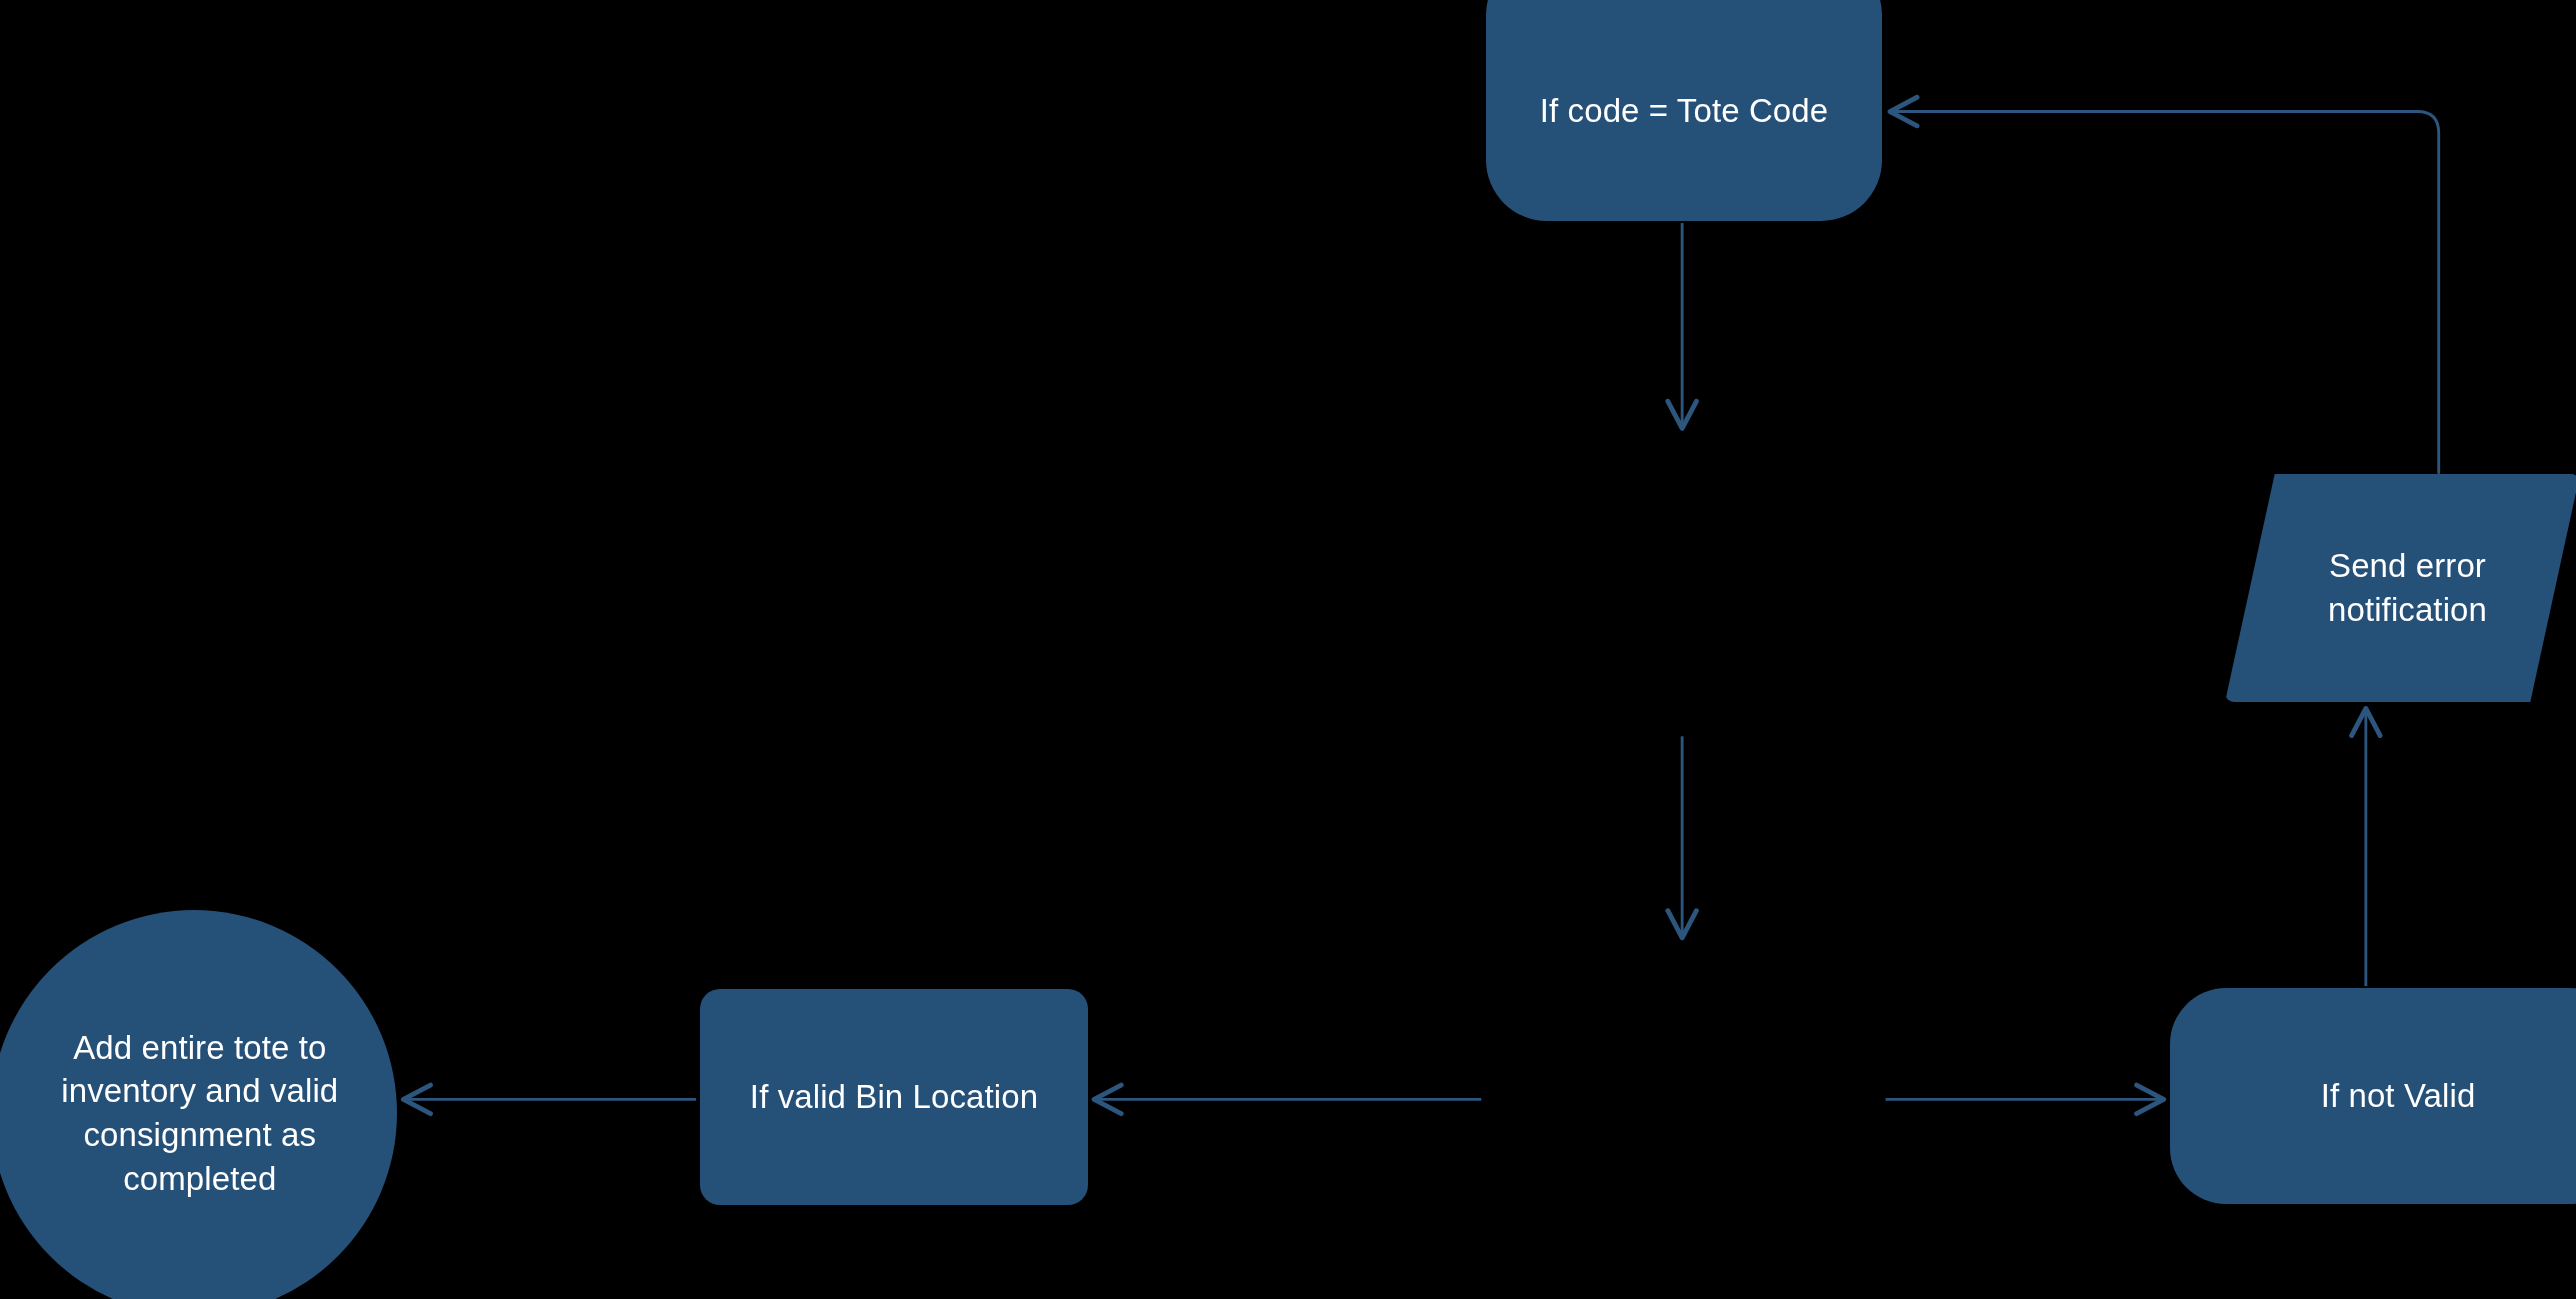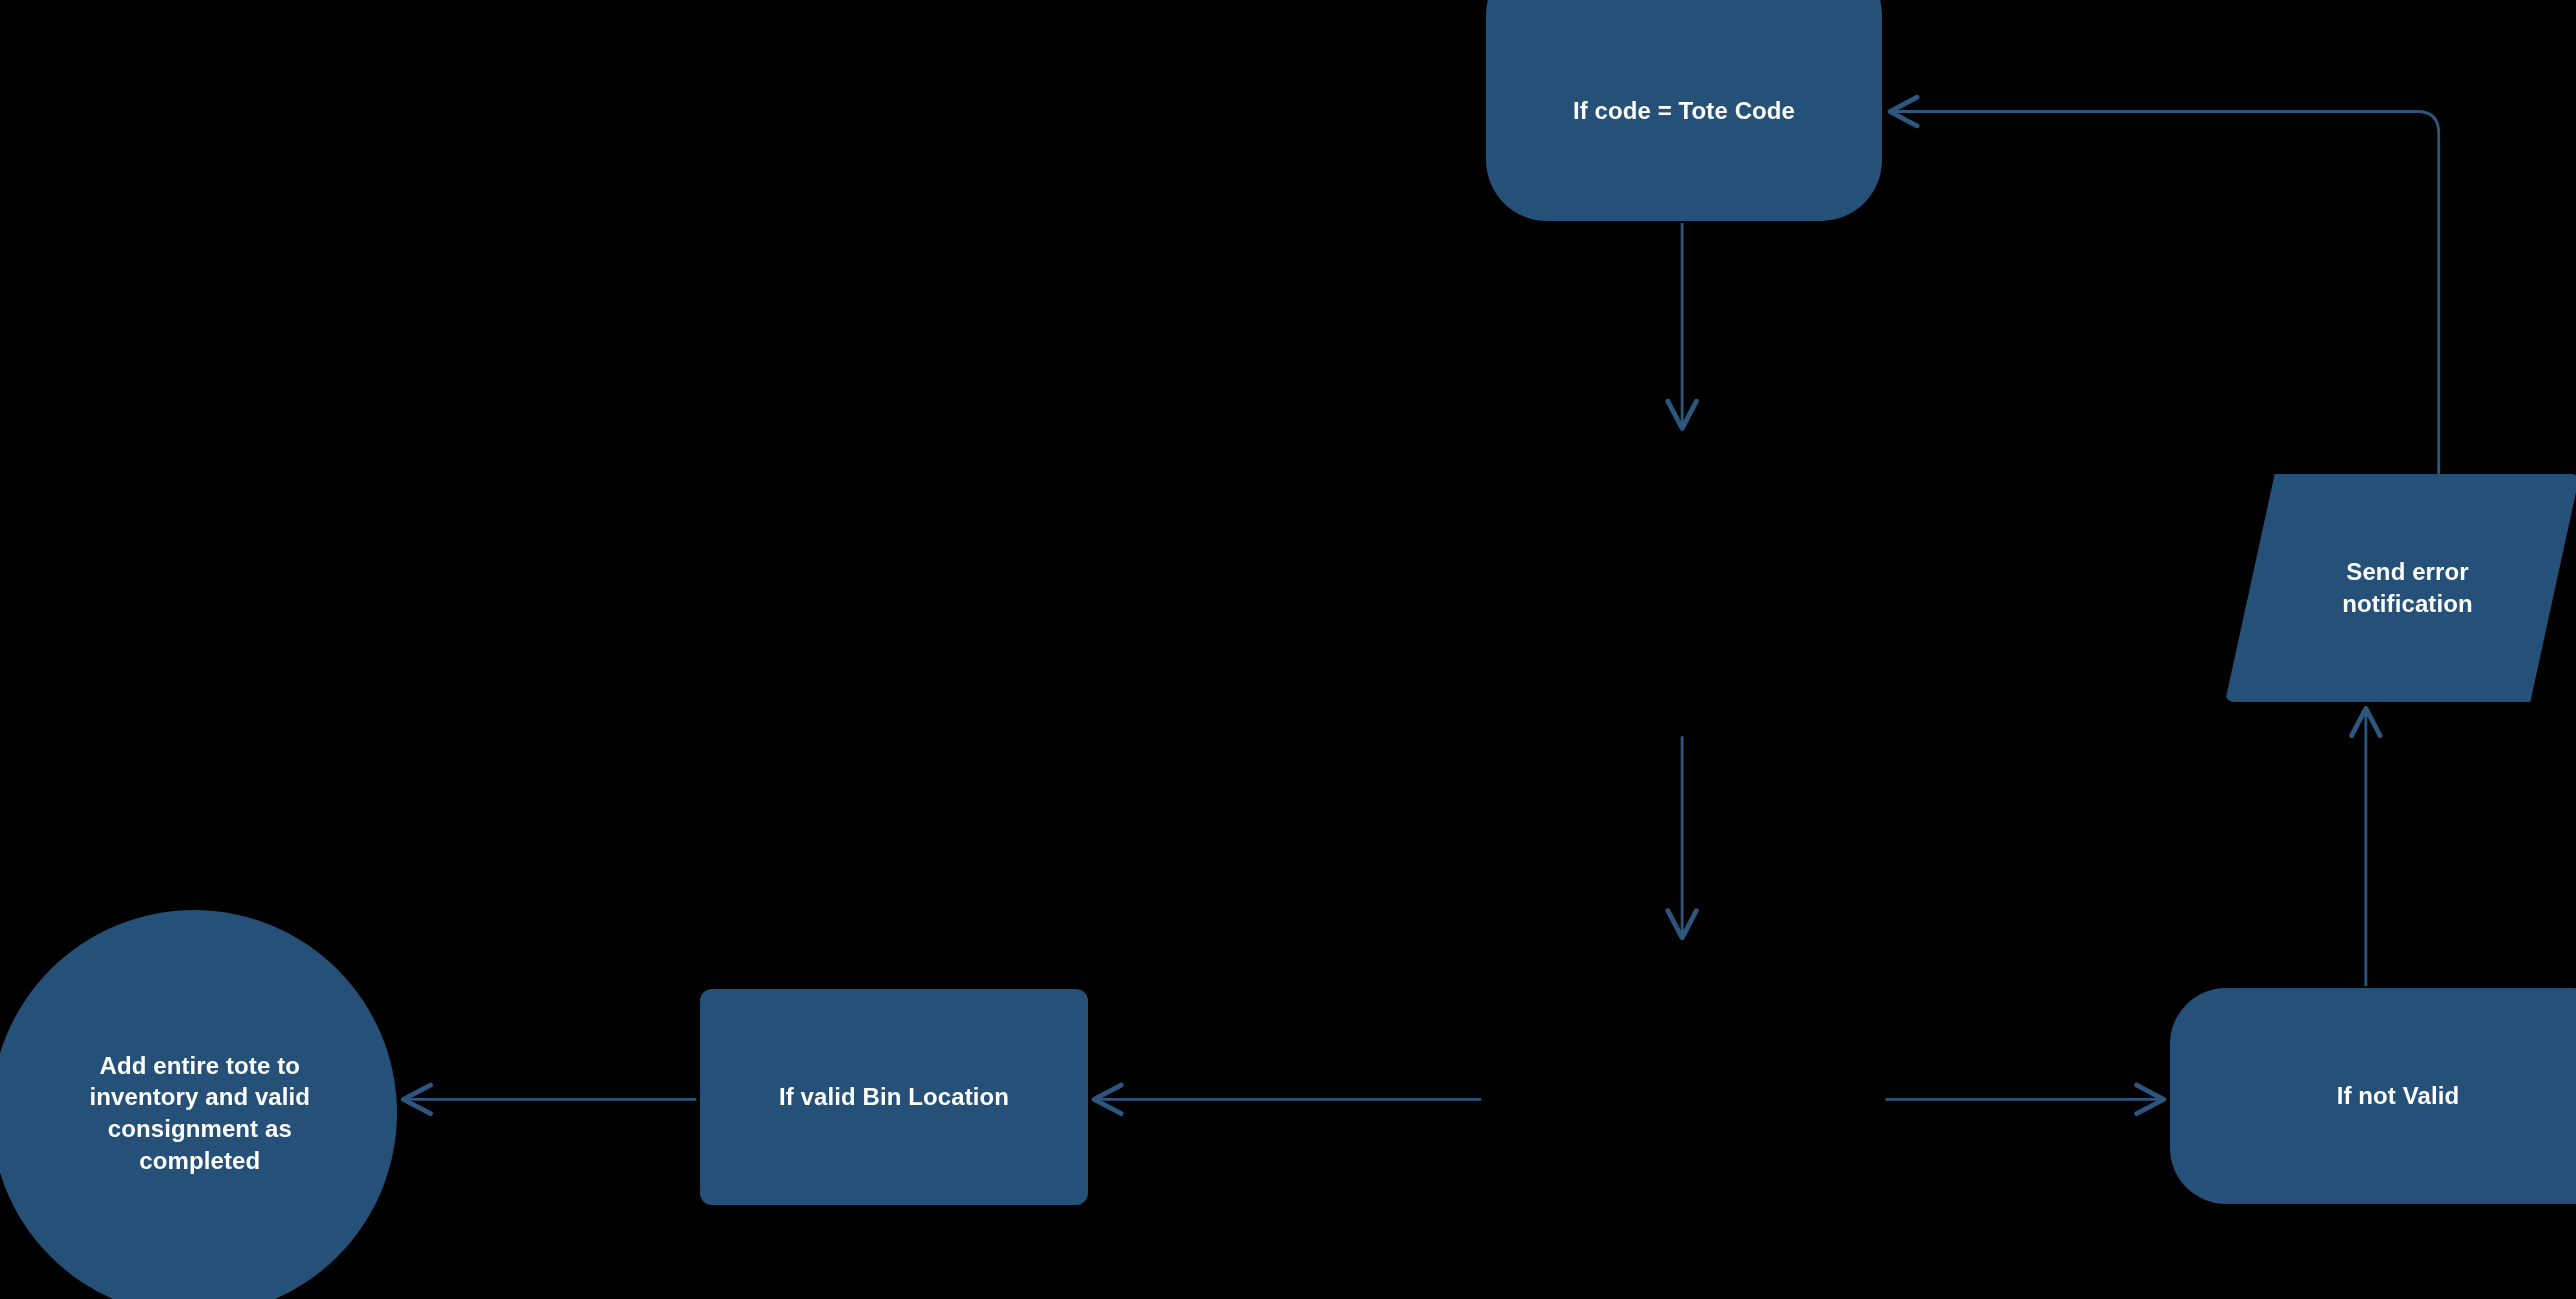--- a/index.html
+++ b/index.html
@@ -28,22 +28,22 @@
     align-items: center;
     justify-content: center;
     text-align: center;
     color: #ffffff;
     box-sizing: border-box;
   }
   .node .label {
     display: block;
     white-space: pre-line;
     line-height: 1.32;
-    font-size: 24px;
-    font-weight: 700;
+    font-size: 33px;
+    font-weight: 400;
     letter-spacing: 0.1px;
   }
 
   
   #node-tote-code {
     left: 1486px;
     top: -46px;
     width: 396px;
     height: 267px;
     background: #255078;
@@ -108,21 +108,21 @@
     height: 216px;
     background: #255078;
     border-radius: 56px;
   }
   #node-valid-bin {
     left: 700px;
     top: 989px;
     width: 388px;
     height: 216px;
     background: #255078;
-    border-radius: 12px;
+    border-radius: 20px;
   }
   #node-add-tote {
     left: -9.5px;
     top: 910px;
     width: 406px;
     height: 406px;
     background: #255078;
     border-radius: 50%;
   }
   #node-add-tote .label {

